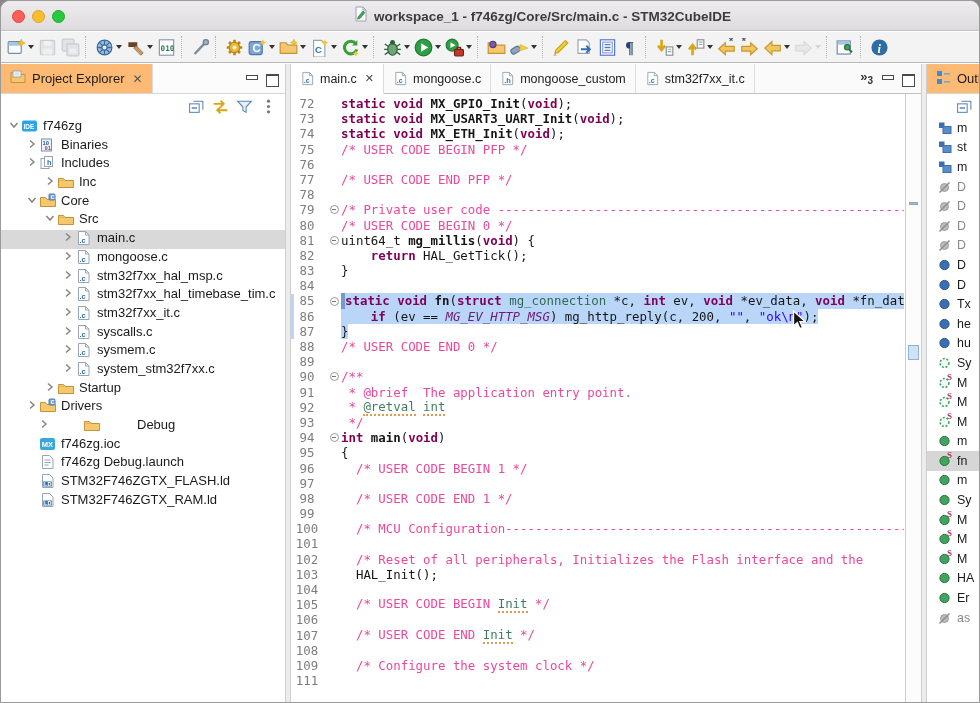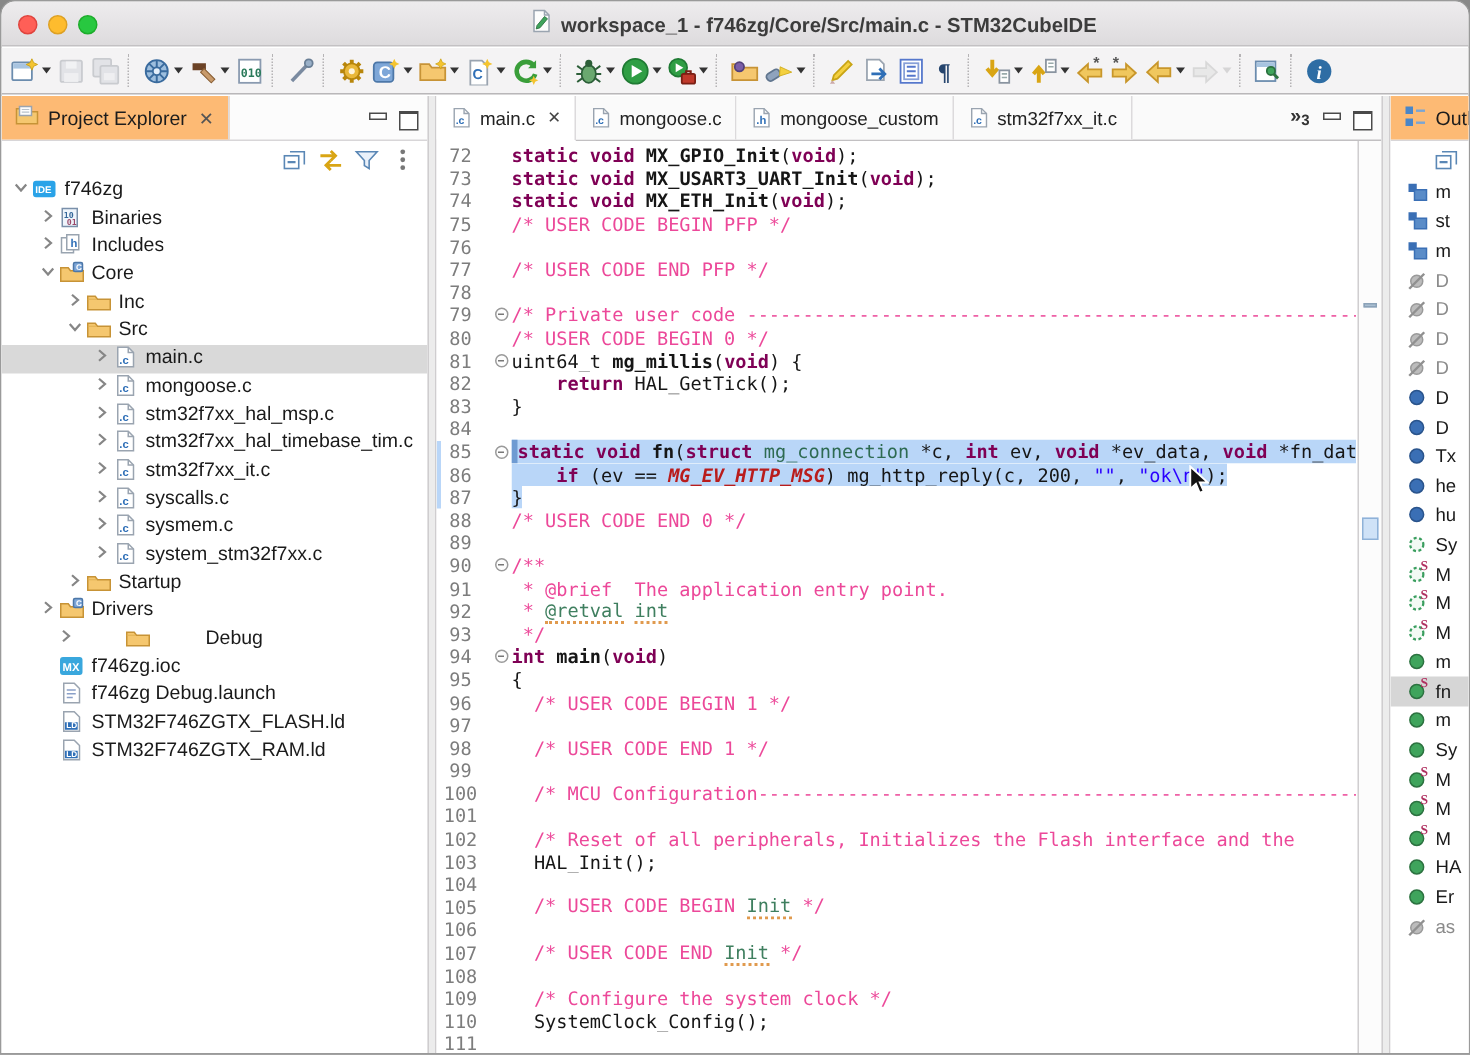--- a/index.html
+++ b/index.html
@@ -72,21 +72,21 @@
   .foldicon::after{content:"";position:absolute;left:1.5px;top:3px;width:4px;height:1px;background:#777;}
   .cbody{display:flex;flex:1;white-space:pre;overflow:hidden;}
   .selwrap{background:#b9d6f8;display:flex;white-space:pre;}
   .sel-ext{flex:1;background:#b9d6f8;}
   .caretbar{width:4px;background:#6f9bd2;}
   .sg.p{color:#161616;}
   .sg.k{color:#7f0055;font-weight:bold;}
   .sg.c{color:#ec4899;}
   .sg.cu{color:#3f7f5f;border-bottom:2px dotted #e09a4e;}
   .sg.s{color:#2a00ff;}
-  .sg.m{color:#b91c1c;font-style:italic;font-weight:bold;}
+  .sg.m{color:#701a75;font-style:italic;}
   .sg.t{color:#2e6b52;}
   .sg.f{color:#161616;font-weight:bold;}
   
   #ovr{position:absolute;right:0;top:30px;width:16px;height:610px;border-left:1px solid #d0ced0;background:#fcfcfc;}
   .ovm1{position:absolute;left:3px;top:108px;width:9px;height:3px;background:#a9bed1;border:1px solid #8ba2b8;}
   .ovm2{position:absolute;left:2px;top:251px;width:11px;height:15px;background:#cfe2f7;border:1px solid #8fb2d8;}
   
   #selrange{position:absolute;left:0;width:3px;background:#b9d6f8;}
   
   #outline{border-left:0;}
@@ -468,44 +468,44 @@
                 <path d="M3 1.5l4 3.5-4 3.5" fill="none" stroke="#868686" stroke-width="1.5"></path>
               </svg>
             </span>
             <span class="ticon"><svg viewBox="0 0 16 16">
                 <rect x="1.5" y="3.5" width="8" height="10" fill="#fff" stroke="#99a4b0"></rect>
                 <rect x="5" y="1.5" width="8" height="10" fill="#fff" stroke="#99a4b0"></rect>
                 <text x="7.5" y="9.5" font-size="7.5" fill="#2f6fb7" font-weight="bold" font-family="sans-serif">h</text>
               </svg></span>
             <span class="tlabel">Includes</span>
           </div>
+          <div class="trow" style="padding-left: 42px;">
+            <span class="arrow">
+              <svg width="10" height="10" viewBox="0 0 10 10">
+                <path d="M3 1.5l4 3.5-4 3.5" fill="none" stroke="#868686" stroke-width="1.5"></path>
+              </svg>
+            </span>
+            <span class="ticon"><svg viewBox="0 0 16 16">
+                <path d="M1 13.5v-9h5l1.5 2H16v7z" fill="#f5c76f" stroke="#c79336"></path>
+                <path d="M1 6.5h6" stroke="#e0b050" stroke-width=".8"></path>
+              </svg></span>
+            <span class="tlabel">Inc</span>
+          </div>
           <div class="trow" style="padding-left: 24px;">
             <span class="arrow">
               <svg width="10" height="10" viewBox="0 0 10 10">
                 <path d="M1.5 3l3.5 4L8.5 3" fill="none" stroke="#868686" stroke-width="1.5"></path>
               </svg>
             </span>
             <span class="ticon"><svg viewBox="0 0 16 16">
                 <path d="M1 13.5v-9h5l1.5 2H16v7z" fill="#f5c76f" stroke="#c79336"></path>
                 <rect x="9.5" y="1" width="6" height="6" rx="1" fill="#7ea7d8" stroke="#4c77a8"></rect>
                 <text x="11.2" y="6.2" font-size="5.5" fill="#fff" font-weight="bold" font-family="sans-serif">C</text>
               </svg></span>
             <span class="tlabel">Core</span>
-          </div>
-          <div class="trow" style="padding-left: 42px;">
-            <span class="arrow">
-              <svg width="10" height="10" viewBox="0 0 10 10">
-                <path d="M3 1.5l4 3.5-4 3.5" fill="none" stroke="#868686" stroke-width="1.5"></path>
-              </svg>
-            </span>
-            <span class="ticon"><svg viewBox="0 0 16 16">
-                <path d="M1 13.5v-9h5l1.5 2H16v7z" fill="#f5c76f" stroke="#c79336"></path>
-                <path d="M1 6.5h6" stroke="#e0b050" stroke-width=".8"></path>
-              </svg></span>
-            <span class="tlabel">Inc</span>
           </div>
           <div class="trow" style="padding-left: 42px;">
             <span class="arrow">
               <svg width="10" height="10" viewBox="0 0 10 10">
                 <path d="M1.5 3l3.5 4L8.5 3" fill="none" stroke="#868686" stroke-width="1.5"></path>
               </svg>
             </span>
             <span class="ticon"><svg viewBox="0 0 16 16">
                 <path d="M1 13.5v-9h5l1.5 2H16v7z" fill="#f5c76f" stroke="#c79336"></path>
                 <path d="M1 6.5h6" stroke="#e0b050" stroke-width=".8"></path>
@@ -940,25 +940,20 @@
             </div>
             <div class="cl">
               <span class="lnum">108</span>
               <span class="lfold"></span>
               <span class="cbody"></span>
             </div>
             <div class="cl">
               <span class="lnum">109</span>
               <span class="lfold"></span>
               <span class="cbody"><span class="sg p">  </span><span class="sg c">/* Configure the system clock */</span></span>
-            </div>
-            <div class="cl">
-              <span class="lnum">110</span>
-              <span class="lfold"></span>
-              <span class="cbody"><span class="sg p">  SystemClock_Config();</span></span>
             </div>
             <div class="cl">
               <span class="lnum">111</span>
               <span class="lfold"></span>
               <span class="cbody"></span>
             </div>
           </div>
       </div>
       <div id="ovr">
         <div class="ovm1"></div>

